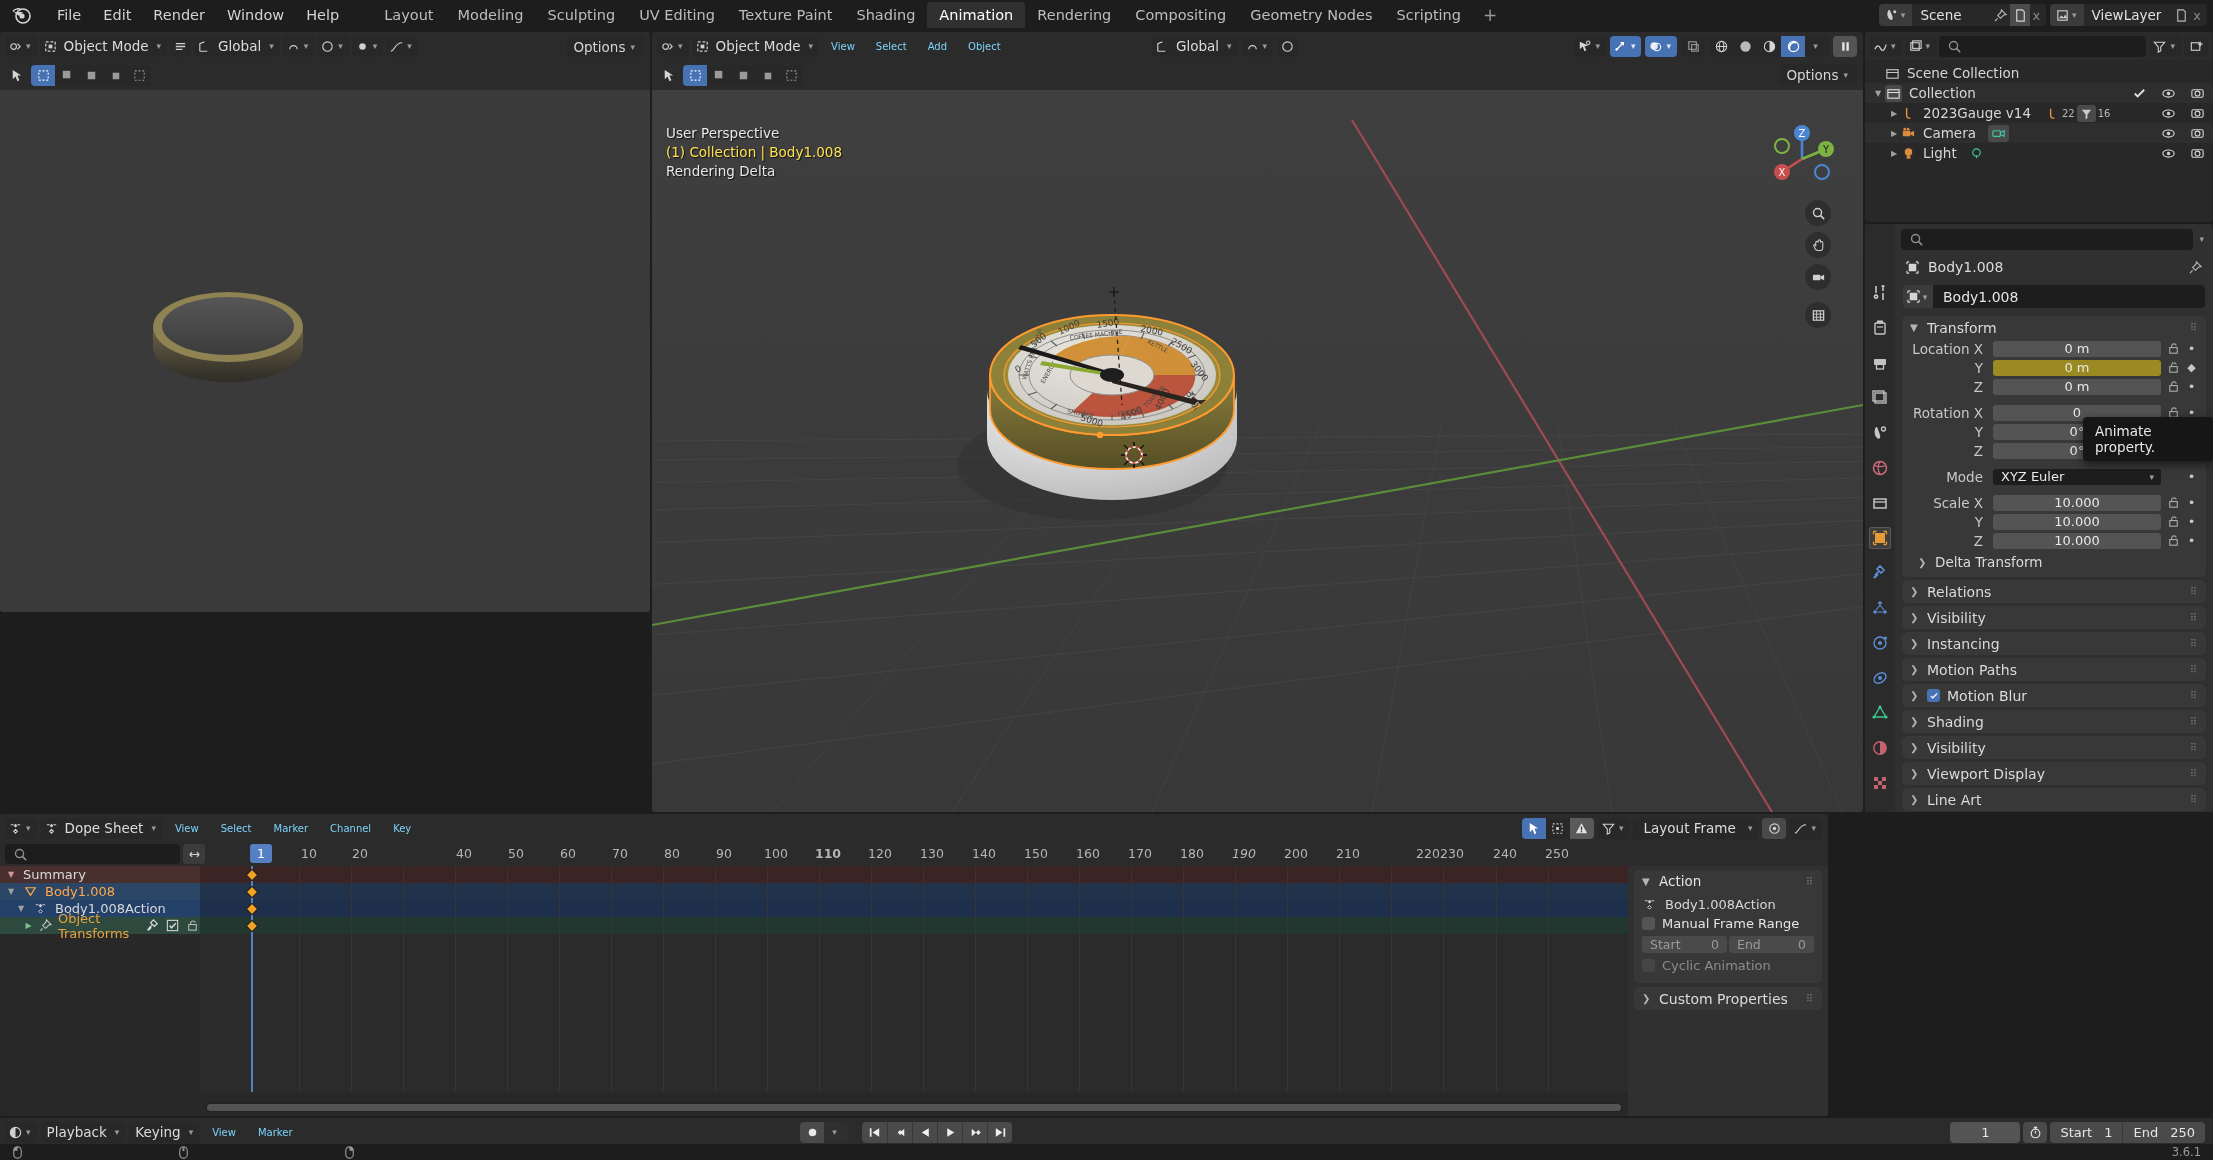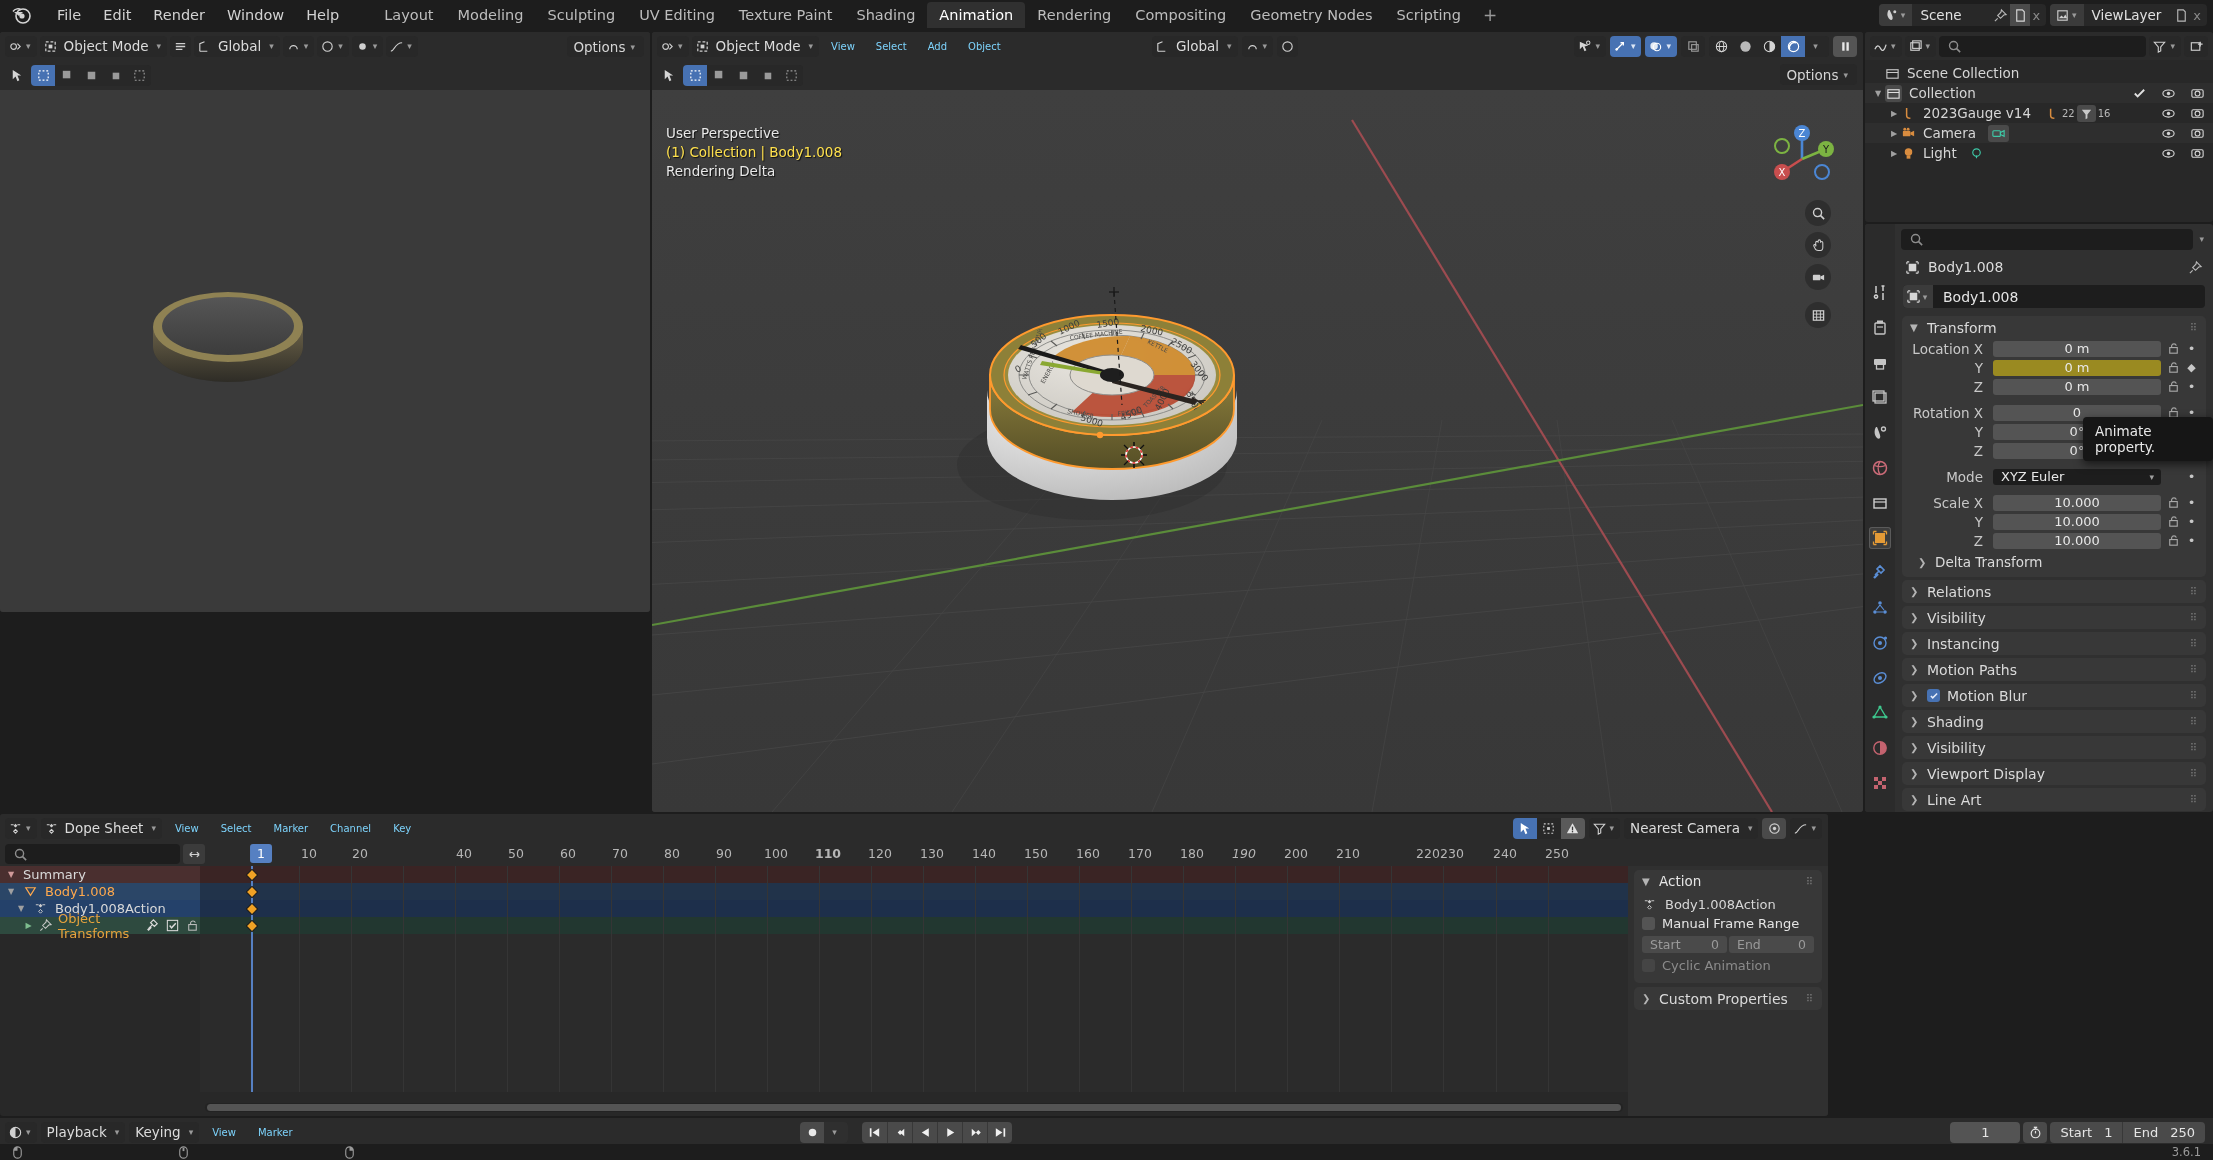--- a/index.html
+++ b/index.html
@@ -1277,21 +1277,21 @@
               </svg>
           </div>
         </div>
         <div class="ctl">
           <svg class="ic" viewBox="0 0 16 16">
               <path d="M2.5 3.5 h11 l-4.2 5 v4.2 l-2.6 1.3 v-5.5 Z" fill="none" stroke="#d0d0d0" stroke-width="1.2"></path>
             </svg>
           <span class="chev">▾</span>
         </div>
         <div class="ctl" style="min-width:125px;">
-          <span class="ctl-label" style="flex:1;text-align:center;">Nearest Camera</span>
+          <span class="ctl-label" style="flex:1;text-align:center;">Layout Frame</span>
           <span class="chev">▾</span>
         </div>
         <div class="tbtn" style="background:#4a4a4a;">
           <svg class="ic" viewBox="0 0 16 16">
               <circle cx="8" cy="8" r="5" fill="none" stroke="#d0d0d0" stroke-width="1.2"></circle>
               <circle cx="8" cy="8" r="1.8" fill="#d0d0d0"></circle>
             </svg>
         </div>
         <div class="ctl">
           <svg class="ic" viewBox="0 0 16 16">

